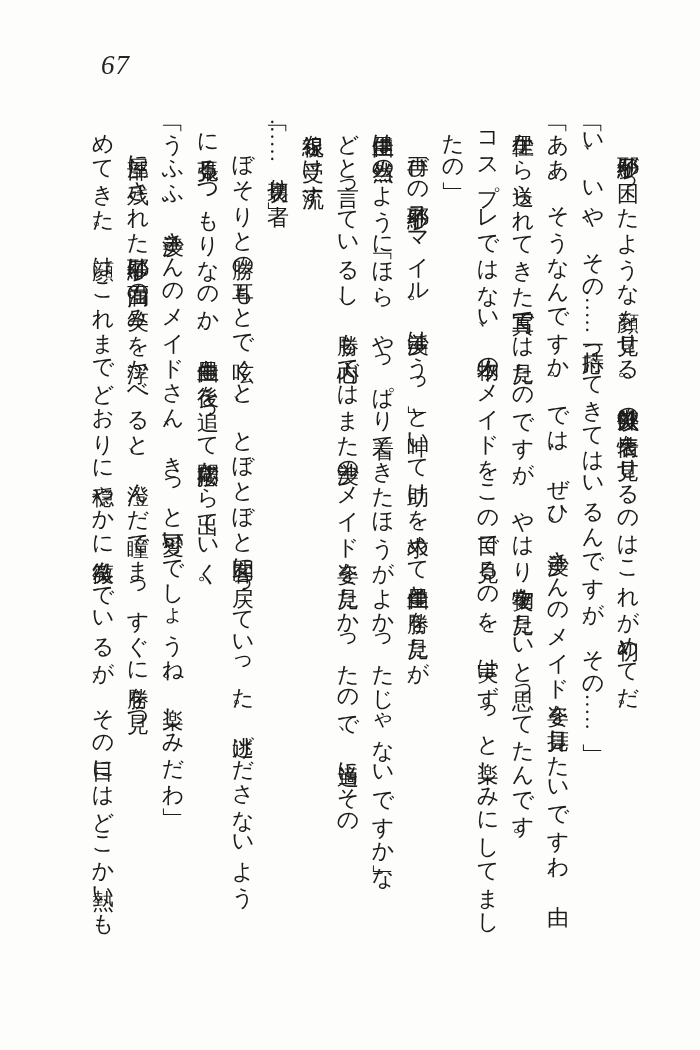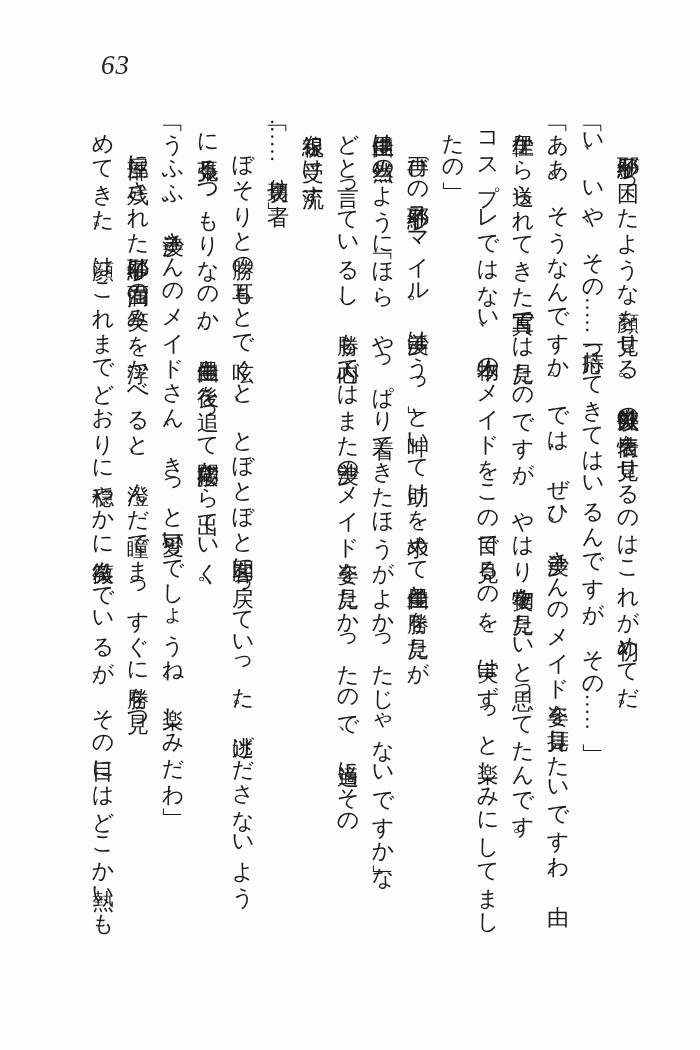--- a/index.html
+++ b/index.html
@@ -42,21 +42,21 @@
     padding: 0;
     line-height: 35px;
     letter-spacing: 0.2px;
     white-space: nowrap;
   }
 </style>
 </head>
 <body>
 
 <div class="page">
-  <div class="page-number">63</div>
+  <div class="page-number">67</div>
   <div class="text-block">
       <p class="tline">　紗耶子が困ったような顔を見せる。微笑以外の表情を見せるのはこれが初めてだ。</p>
       <p class="tline">「い、いや、その……一応持ってきてはいるんですが、その……」</p>
       <p class="tline">「ああ、そうなんですか。では、ぜひ、美沙さんのメイド姿を拝見したいですわ。由</p>
       <p class="tline">佳里から送られてきた写真では見たのですが、やはり実物を見たいと思ってたんです。</p>
       <p class="tline">コスプレではない、本物のメイドをこの目で見るのを、実はずっと楽しみにしてまし</p>
       <p class="tline">たの」</p>
       <p class="tline">　再びの紗耶子スマイル。美沙は「うっ」と呻いて助けを求めて由佳里と勝を見たが、</p>
       <p class="tline">由佳里は当然のように「ほら、やっぱり着てきたほうがよかったじゃないですか」な</p>
       <p class="tline">どと言っているし、勝も内心ではまた美沙のメイド姿を見たかったので、適当にその</p>

